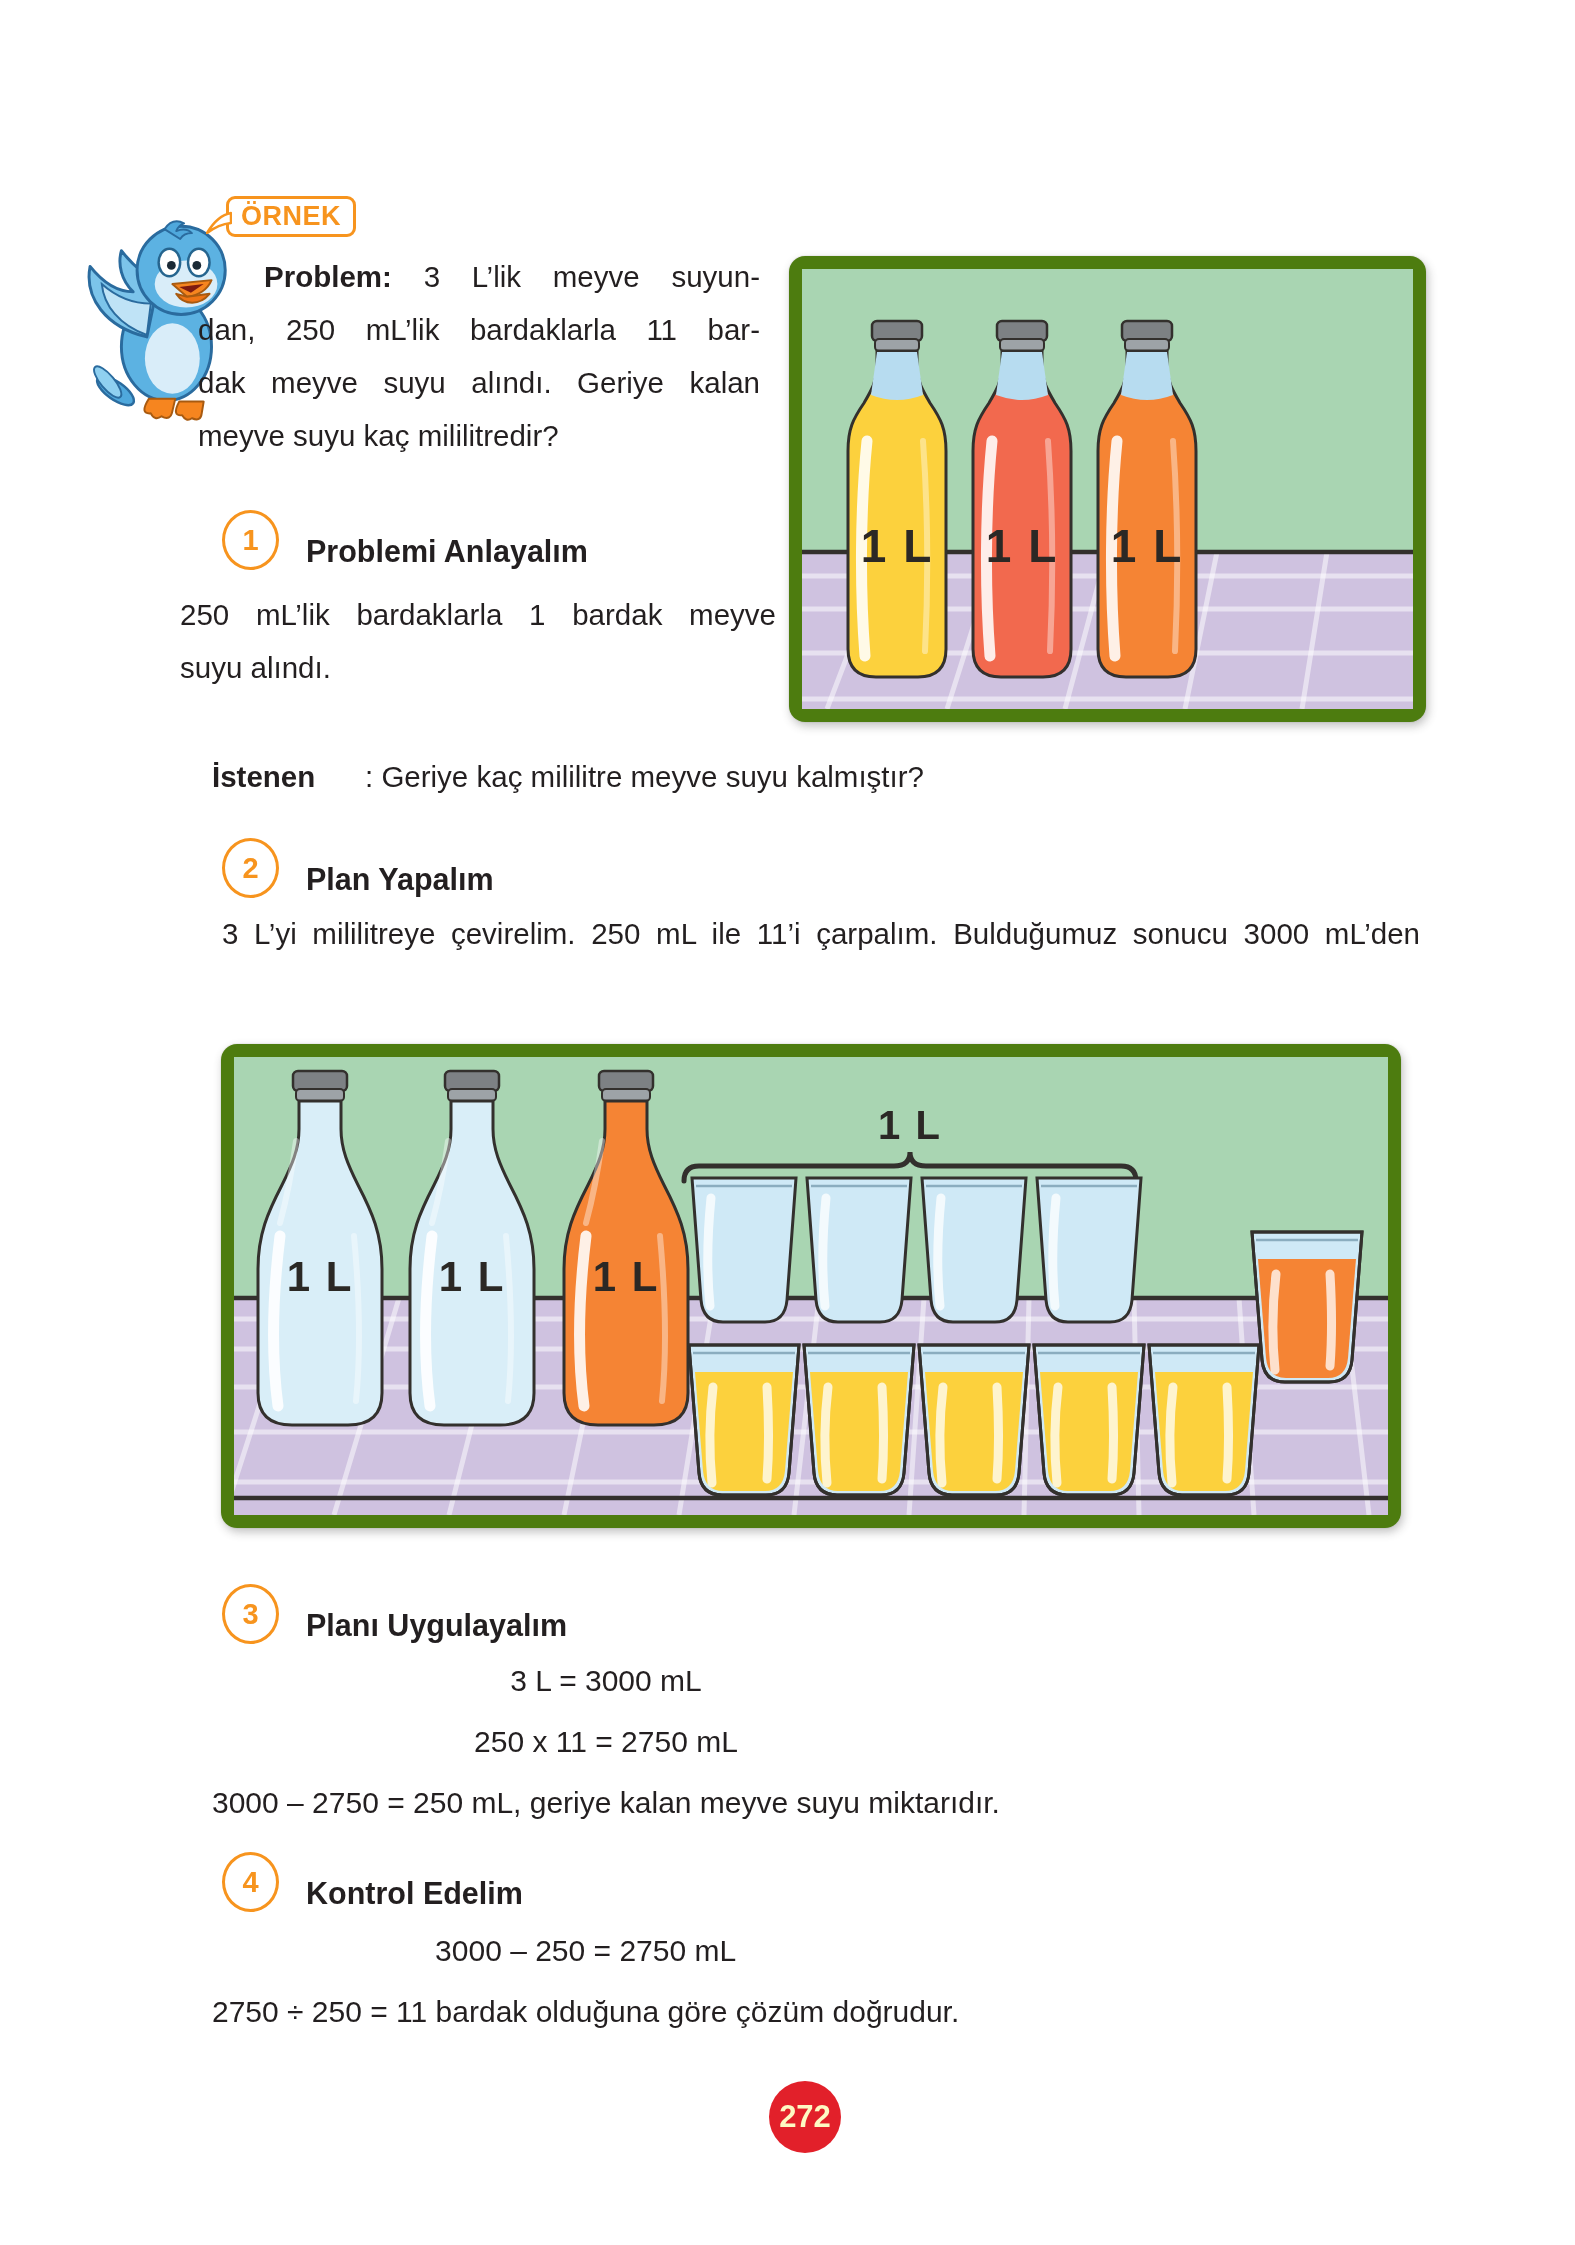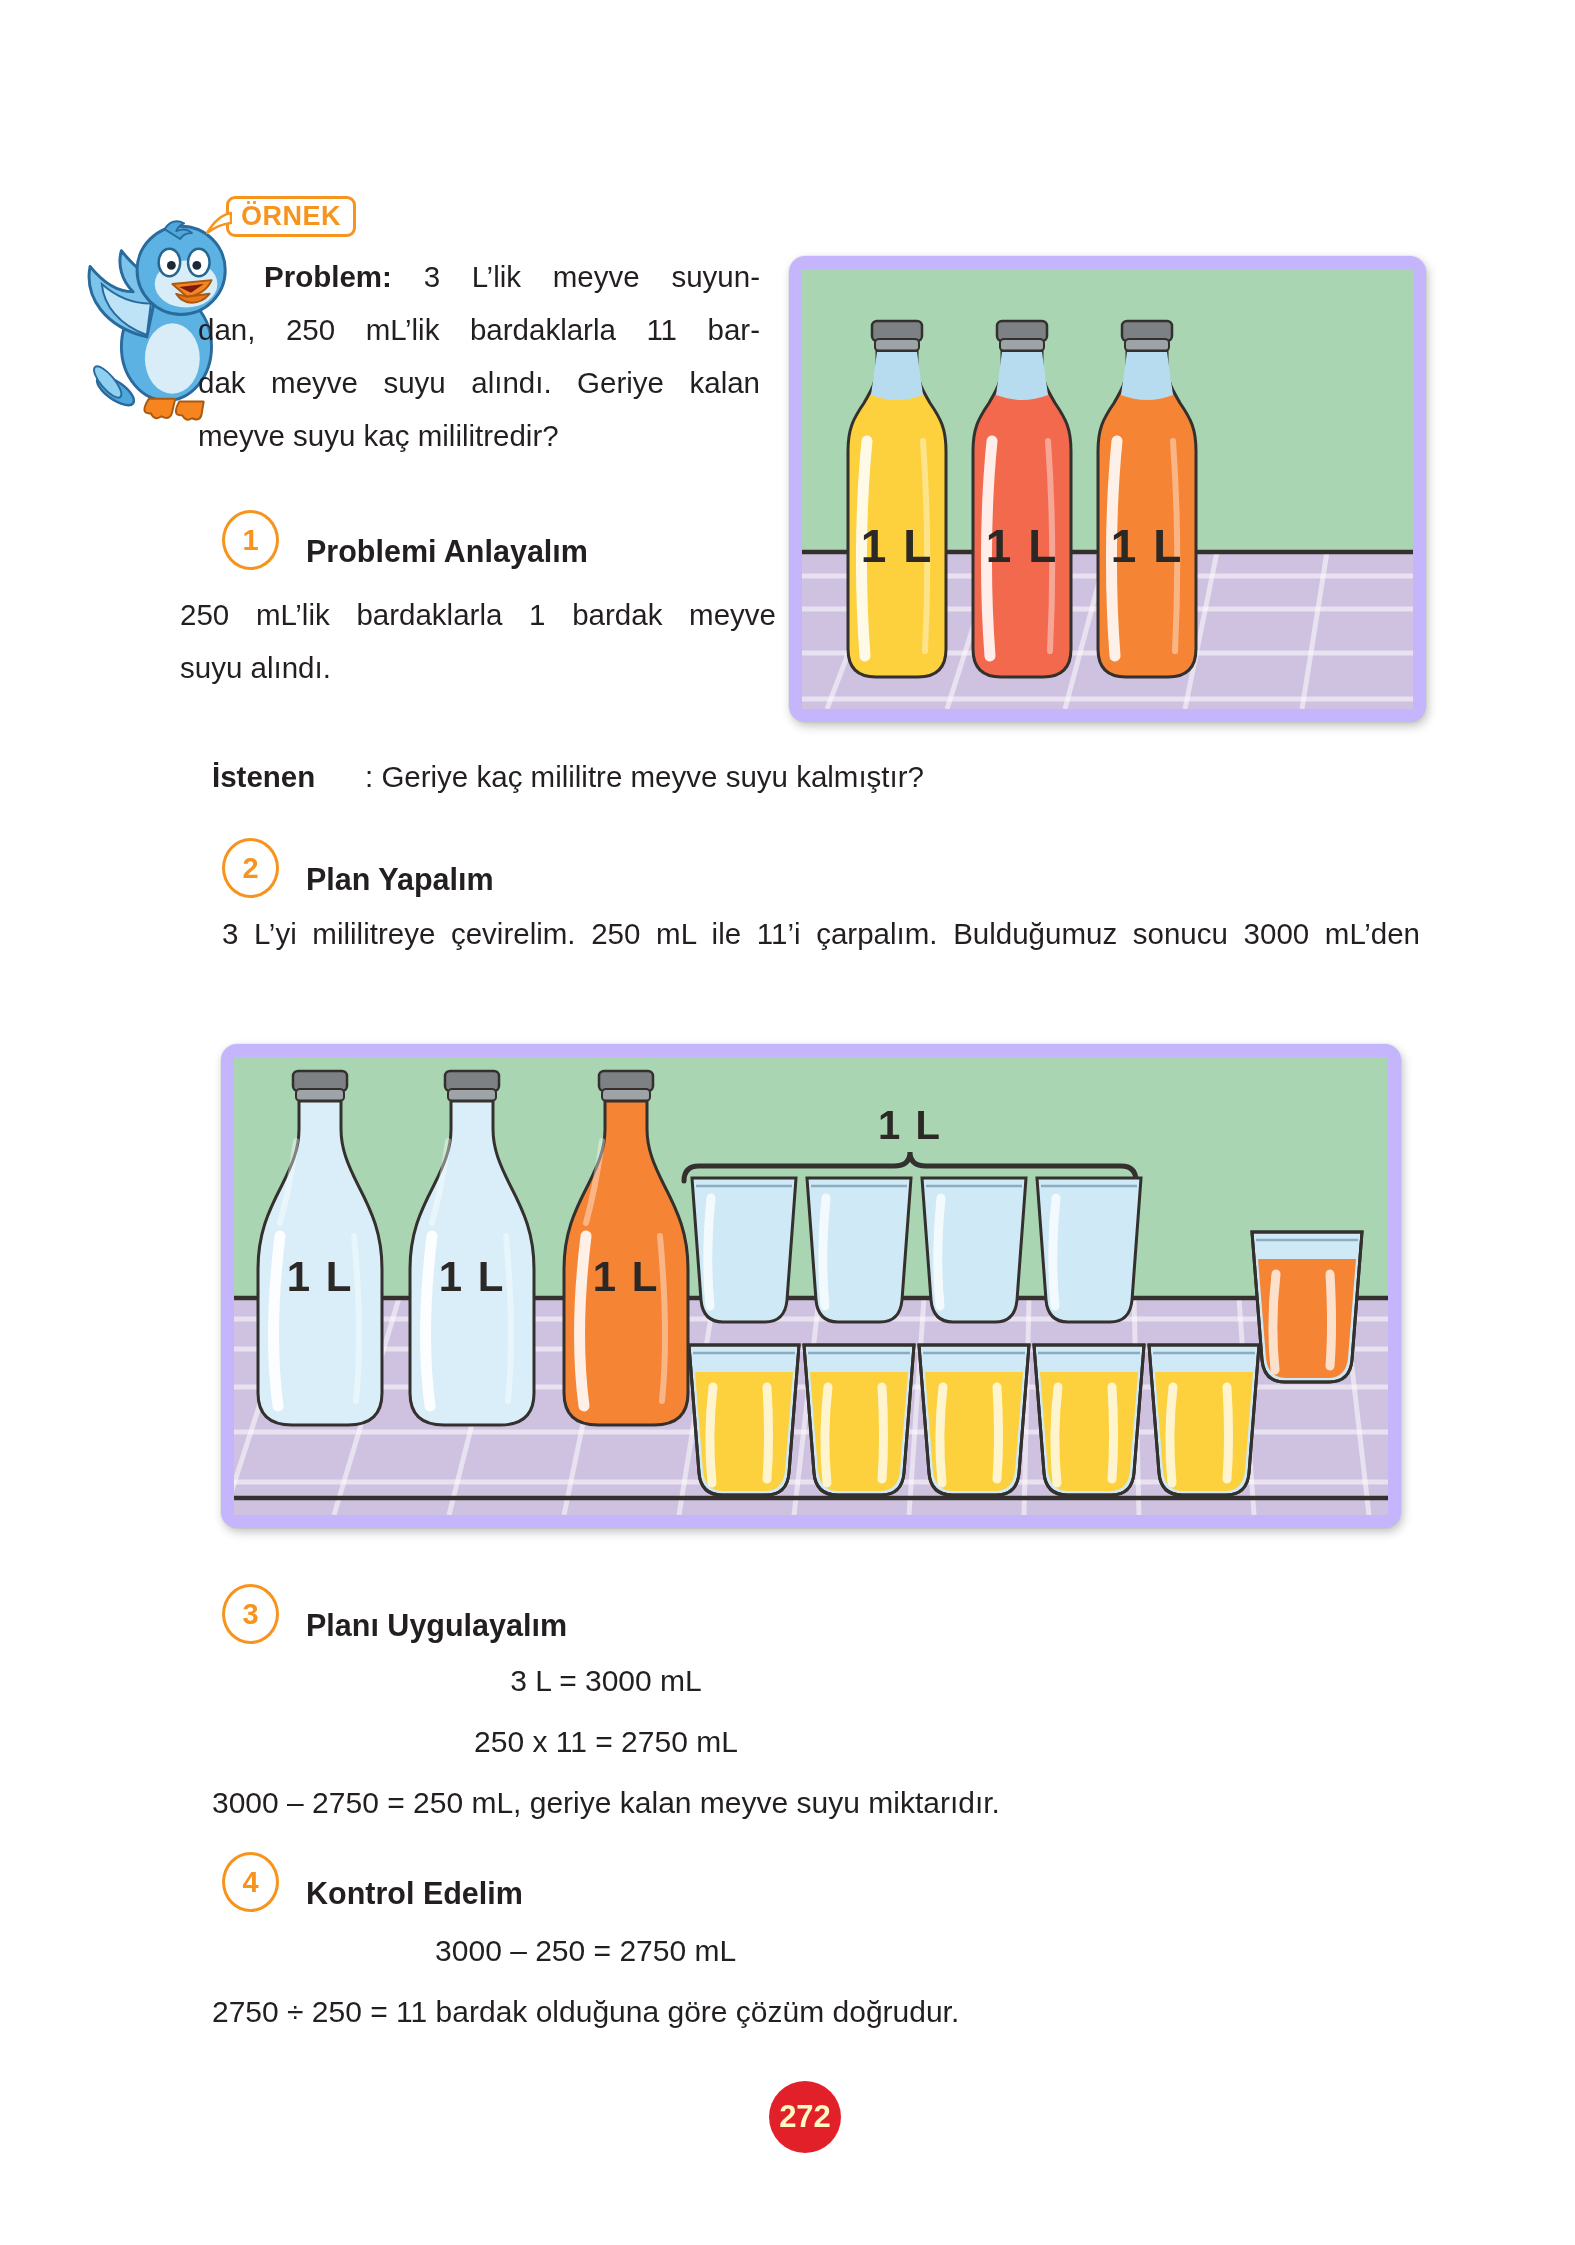--- a/index.html
+++ b/index.html
@@ -17,21 +17,21 @@
   .wlabel{display:inline-block;width:153px;}
   .step{position:absolute;display:flex;align-items:center;gap:27px;}
   .step-circle{
     box-sizing:border-box;width:57px;height:60px;border:3.5px solid var(--accent);
     border-radius:50%;display:flex;align-items:center;justify-content:center;
     font-size:29px;font-weight:700;color:var(--accent);background:#fff;
   }
   .step-title{font-size:30.5px;font-weight:700;margin-top:22px;}
   .eq{position:absolute;font-size:30px;line-height:61px;text-align:center;}
   .illus{
-    position:absolute;background:#c4b5fd;border-radius:16px;padding:13px;
+    position:absolute;background:#4d7c0f;border-radius:16px;padding:13px;
     box-shadow:2px 4px 10px rgba(50,50,50,.30), 0 0 0 1px rgba(0,0,0,.04);
     text-decoration:underline;
   }
   .badge{
     position:absolute;left:769px;top:2081px;width:72px;height:72px;border-radius:50%;
     background:var(--badge);color:#fef9c3;display:flex;align-items:center;justify-content:center;
     font-size:31px;font-weight:700;
   }
   .bubble{
     position:absolute;left:226px;top:196px;border:3px solid var(--accent);border-radius:9px;

